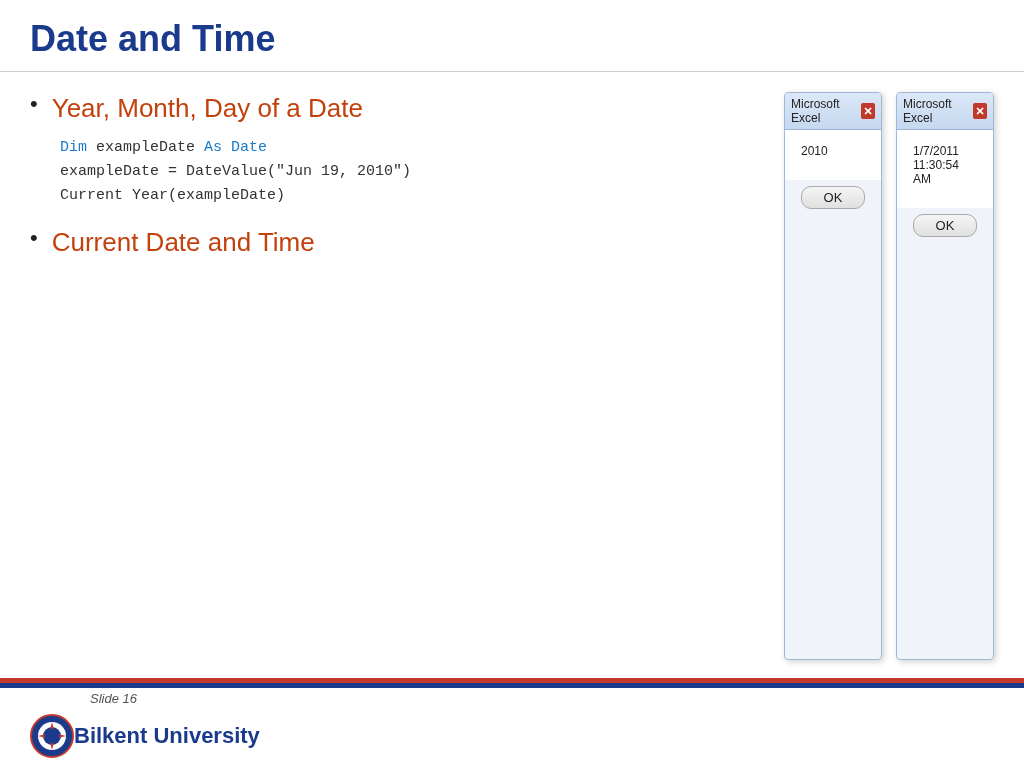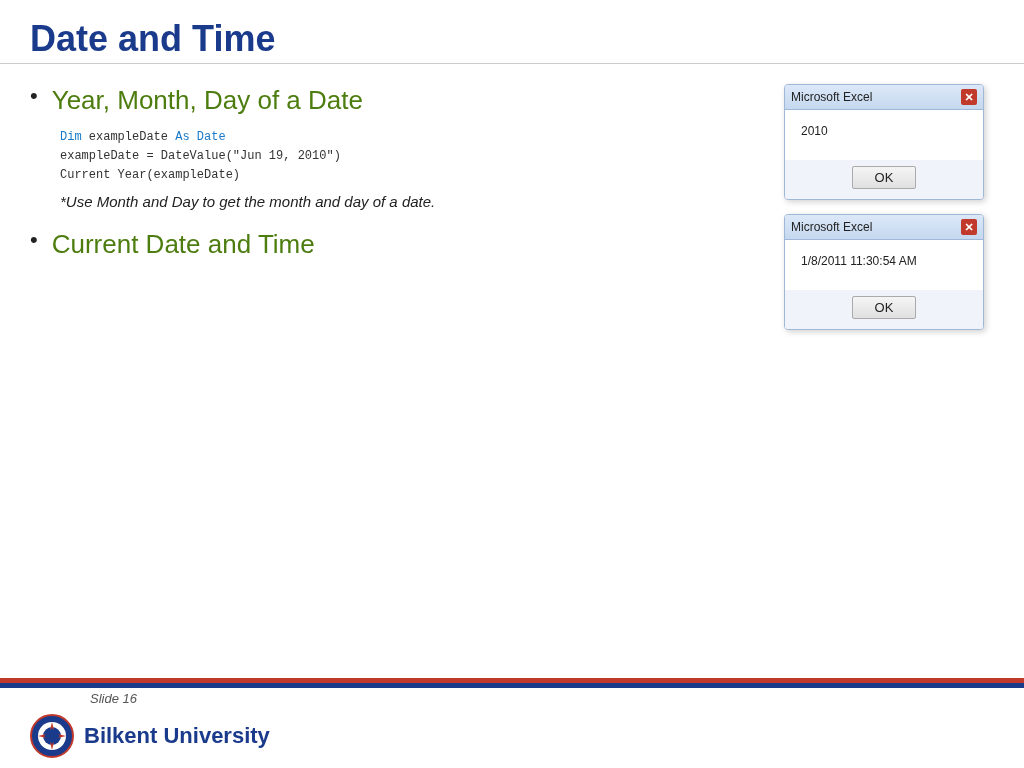--- a/index.html
+++ b/index.html
@@ -10,41 +10,40 @@
       height: 768px;
       overflow: hidden;
       position: relative;
     }
 
     
     .page-title {
       color: #1a3a8c;
       font-size: 36px;
       font-weight: bold;
-      padding: 18px 30px 3px 30px;
+      padding: 18px 30px 11px 30px;
       border-bottom: 1.5px solid #ccc;
     }
 
     
     .main-content {
       display: flex;
       flex-direction: row;
       padding: 20px 30px 0 30px;
       height: calc(768px - 90px - 90px);
     }
 
     .left-column {
       flex: 1;
       padding-right: 20px;
     }
 
     .right-column {
       width: 210px;
       display: flex;
-      flex-direction: column;
       gap: 14px;
       padding-top: 0;
     }
 
     
     .bullet-section {
       margin-bottom: 18px;
     }
 
     .bullet-item {
@@ -57,27 +56,27 @@
       color: #222;
       font-size: 22px;
       margin-right: 14px;
       margin-top: -2px;
       line-height: 1.3;
     }
 
     .bullet-label {
       font-size: 26px;
       font-weight: 500;
-      color: #4d7c0f;
+      color: #c2410c;
       line-height: 1.3;
     }
 
     .code-block {
       font-family: 'Courier New', Courier, monospace;
-      font-size: 12px;
+      font-size: 15px;
       margin: 8px 0 8px 30px;
       line-height: 1.6;
       color: #333;
     }
 
     .code-keyword {
       color: #1a7ac8;
     }
 
     .note-text {
@@ -143,21 +142,21 @@
     .excel-dialog-footer {
       background: #f0f4fa;
       padding: 6px 10px 10px 10px;
       display: flex;
       justify-content: center;
     }
 
     .excel-ok-btn {
       background: linear-gradient(to bottom, #f5f5f5, #e0e0e0);
       border: 1px solid #aaa;
-      border-radius: 2px;
+      border-radius: 10px;
       padding: 3px 22px;
       font-size: 13px;
       cursor: pointer;
       color: #222;
     }
 
     
     .footer {
       position: absolute;
       bottom: 0;
@@ -190,21 +189,20 @@
       font-size: 13px;
       font-style: italic;
       color: #555;
       margin-bottom: 8px;
       margin-left: 60px;
     }
 
     .university-branding {
       display: flex;
       align-items: center;
-      gap: 10px;
     }
 
     .uni-logo {
       width: 44px;
       height: 44px;
     }
 
     .uni-name {
       font-size: 22px;
       font-weight: bold;
@@ -223,21 +221,20 @@
     <div class="bullet-section">
       <div class="bullet-item">
         <span class="bullet-dot">•</span>
         <span class="bullet-label">Year, Month, Day of a Date</span>
       </div>
       <div class="code-block">
         <span class="code-keyword">Dim </span><span>exampleDate </span><span class="code-keyword">As Date</span><br>
         <span>exampleDate = DateValue("Jun 19, 2010")</span><br>
         <span>Current Year(exampleDate)</span>
       </div>
-      <div class="note-text">*Use Month and Day to get the month and day of a date.</div>
     </div>
 
     <div class="bullet-section">
       <div class="bullet-item">
         <span class="bullet-dot">•</span>
         <span class="bullet-label">Current Date and Time</span>
       </div>
     </div>
 
   </div>
@@ -256,21 +253,21 @@
         <button class="excel-ok-btn">OK</button>
       </div>
     </div>
 
     <div class="excel-dialog">
       <div class="excel-dialog-titlebar">
         <span class="excel-dialog-title">Microsoft Excel</span>
         <button class="excel-close-btn">✕</button>
       </div>
       <div class="excel-dialog-body">
-        <div class="excel-dialog-value">1/8/2011 11:30:54 AM</div>
+        <div class="excel-dialog-value">1/7/2011 11:30:54 AM</div>
       </div>
       <div class="excel-dialog-footer">
         <button class="excel-ok-btn">OK</button>
       </div>
     </div>
 
   </div>
 </div>
 
 <div class="footer">

